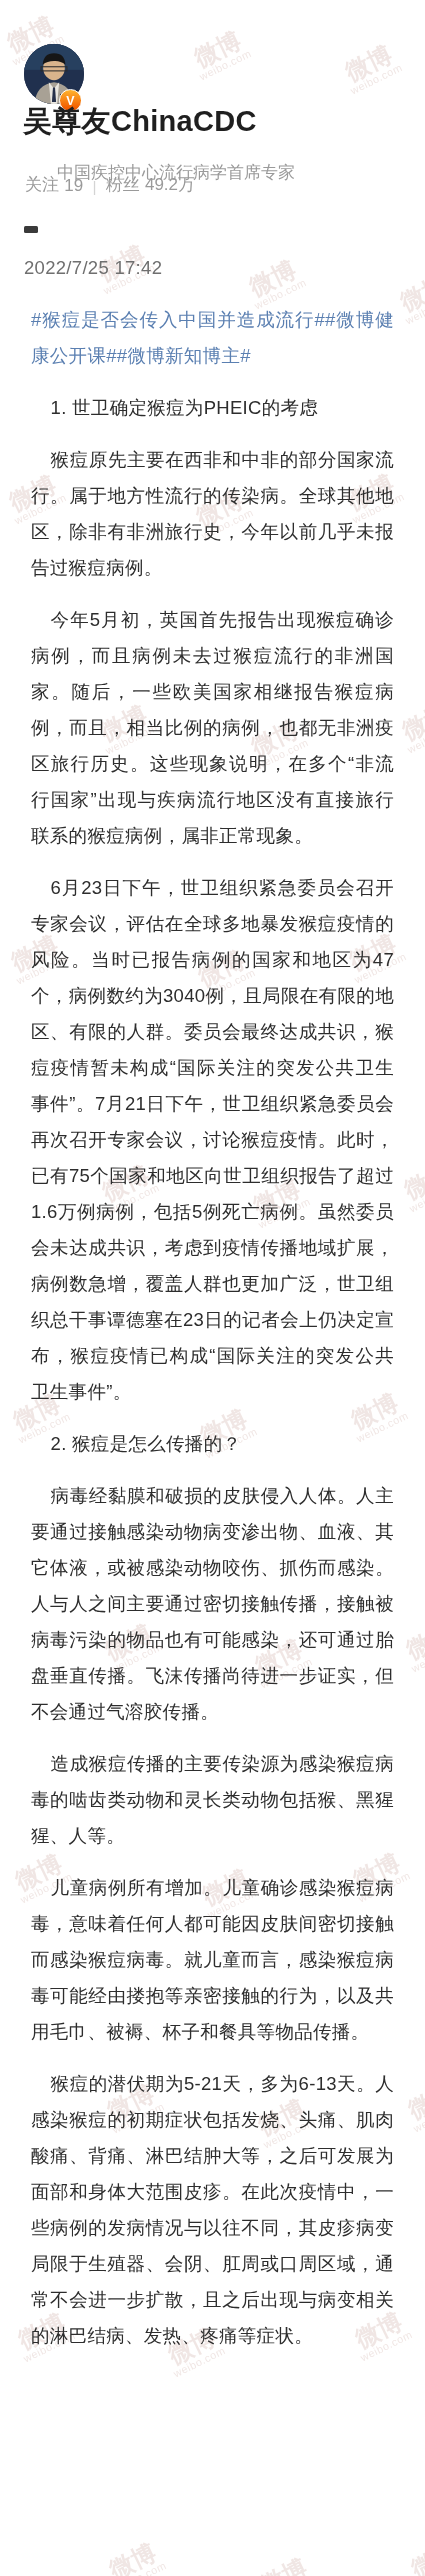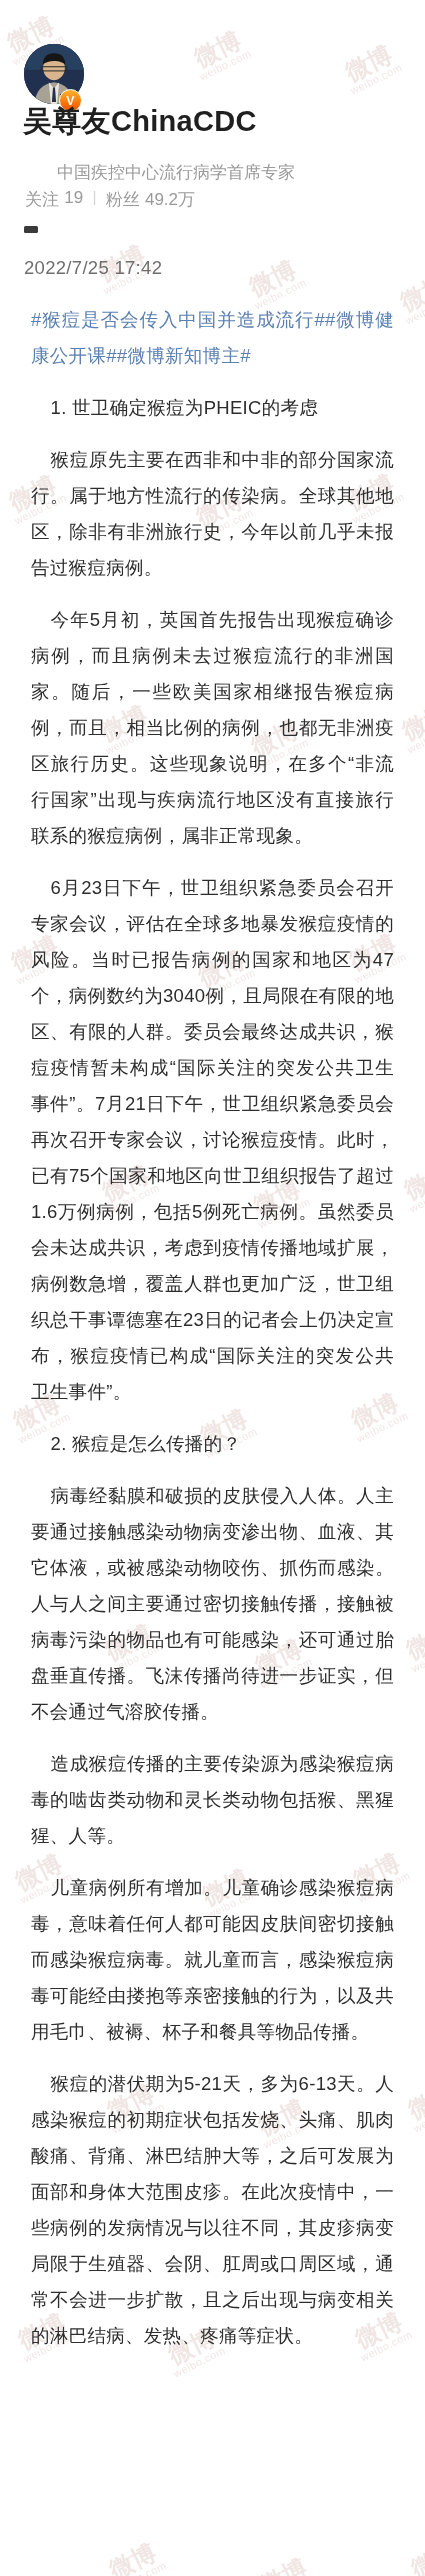--- a/index.html
+++ b/index.html
@@ -40,23 +40,23 @@
   .uname{
     position:absolute;left:23px;top:102px;
     font-size:29px;font-weight:700;color:#1f1f1f;letter-spacing:0.3px;
     white-space:nowrap;
   }
   .usub{
     position:absolute;left:25px;top:161px;
     font-size:17px;color:#9a9a9a;white-space:nowrap;margin-left:32px;
   }
   .ustats{
-    position:absolute;left:25px;top:188px;
+    position:absolute;left:25px;top:173px;
     font-size:17px;color:#9a9a9a;white-space:nowrap;
-    display:flex;align-items:flex-start;
+    display:flex;align-items:flex-end;
   }
   .ustats .num{margin-left:5.2px;}
   .ustats .sep{margin:0 9.3px;color:#d4d4d4;font-size:15.5px;}
   .dash{
     position:absolute;left:24px;top:226px;width:14.4px;height:7.2px;
     background:#3a3a3a;border-radius:1.5px;
   }
   .tstamp{
     position:absolute;left:24px;top:257px;
     font-size:18.5px;color:#6f6f6f;white-space:nowrap;letter-spacing:0.3px;

